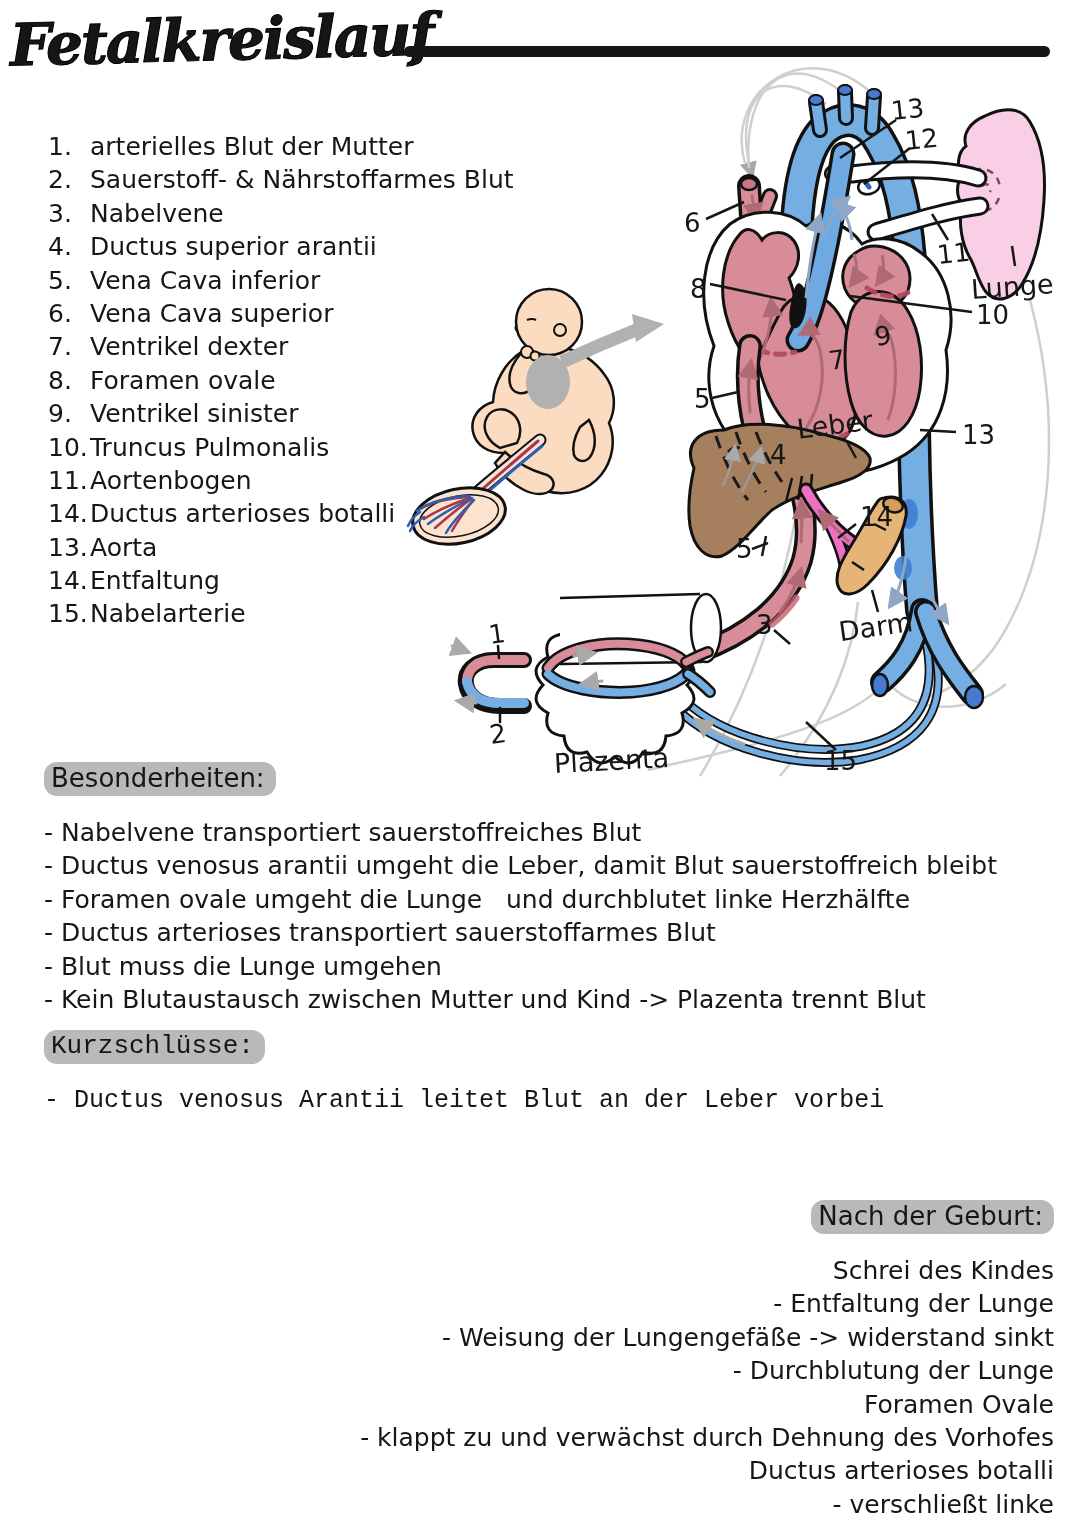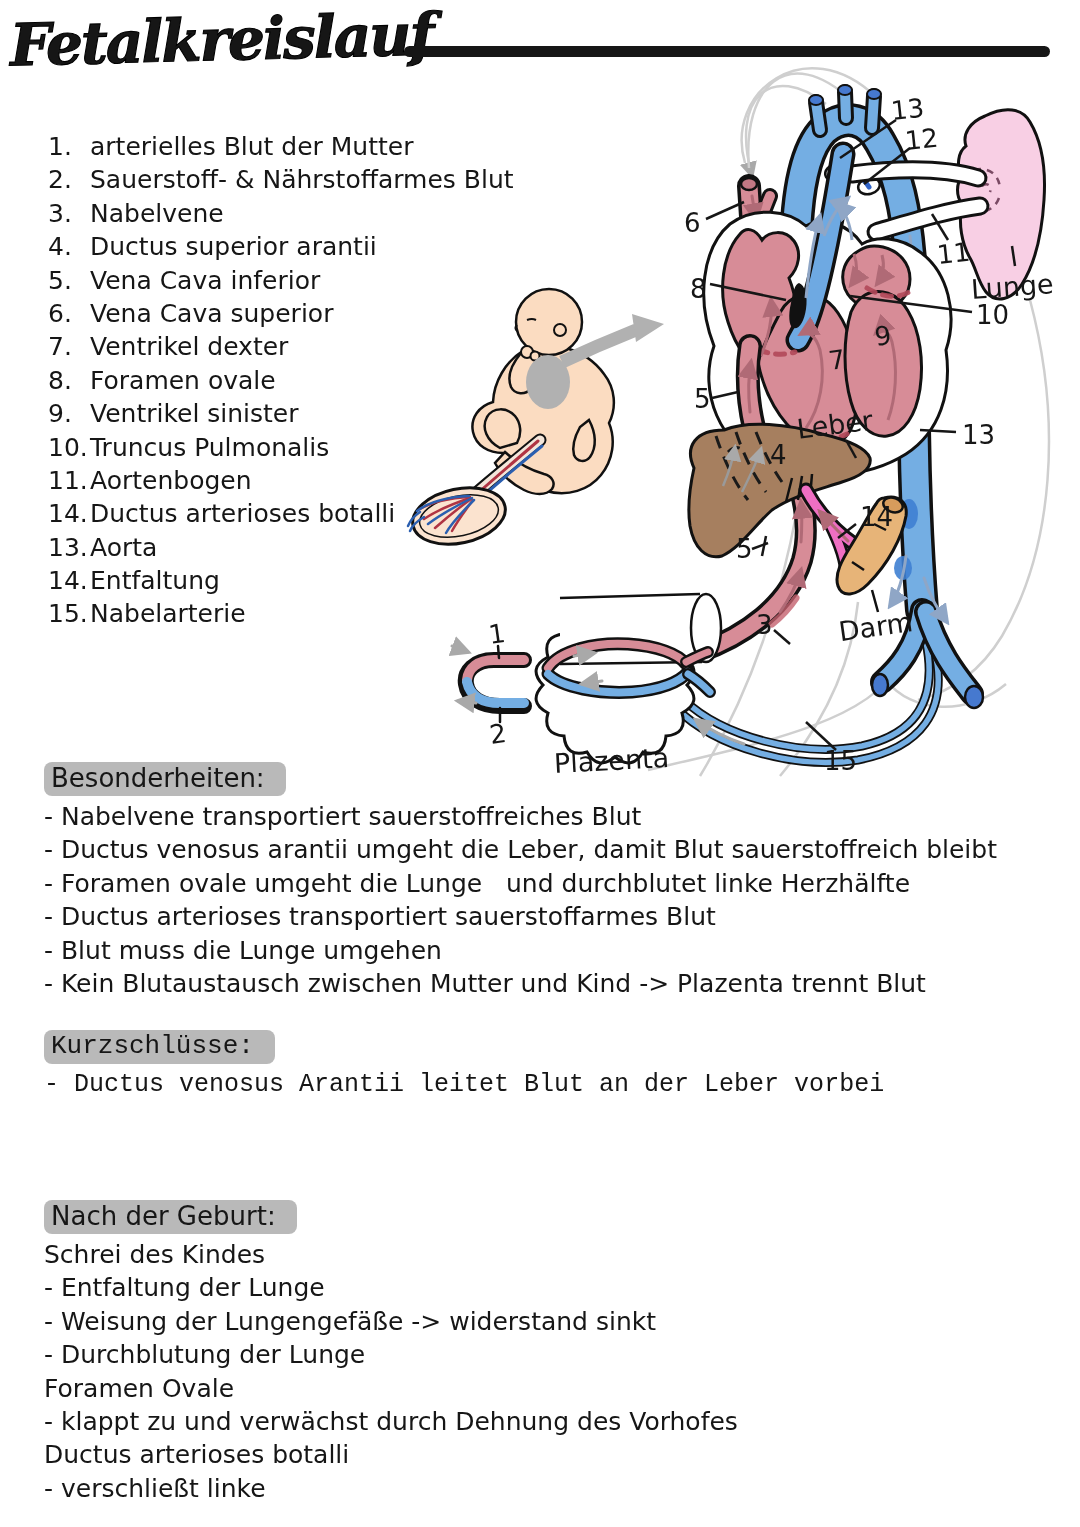--- a/index.html
+++ b/index.html
@@ -12,24 +12,24 @@
          -webkit-text-stroke:1.1px #000;}
   .rule{position:absolute;left:404px;top:46px;width:646px;height:11px;
         background:#161616;border-radius:6px;}
   
   .legend{position:absolute;left:48px;top:132px;list-style:none;margin:0;padding:0;}
   .legend li{height:33.4px;font-size:25px;white-space:nowrap;display:flex;}
   .legend .num{display:inline-block;min-width:42px;}
   
   .sec{position:absolute;left:44px;width:1010px;}
   .sec-head{display:inline-block;background:rgba(168,168,168,.8);
-            border-radius:8px;padding:1px 21px 3px 7px;font-size:26px;}
+            border-radius:13px;padding:1px 11px 3px 7px;font-size:26px;}
   .sec-line{font-size:25px;line-height:33.4px;white-space:pre-wrap;}
-  .sec .lines{margin-top:4px;}
-  #sec0{top:762px;} #sec1{top:1030px;font-family:Liberation Mono, monospace;} #sec2{top:1200px;}
+  .sec .lines{margin-top:20px;}
+  #sec0{top:762px;} #sec1{top:1030px;font-family:Liberation Mono, monospace;} #sec2{top:1200px;text-align:right;}
   
   .diagram{position:absolute;left:385px;top:50px;}
   .dnum{font-size:26px;fill:#161616;}
   .dorg{font-size:27px;fill:#161616;}
   svg text{font-family:"DejaVu Sans",sans-serif;}
 </style>
 </head>
 <body>
 
 <div class="page">

